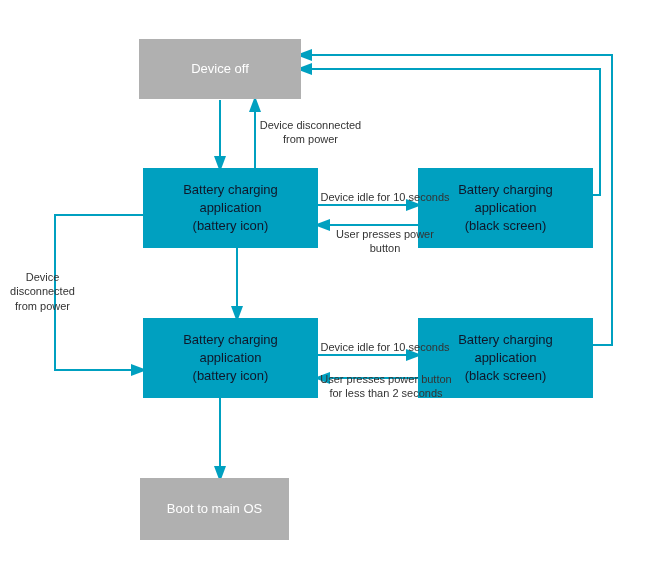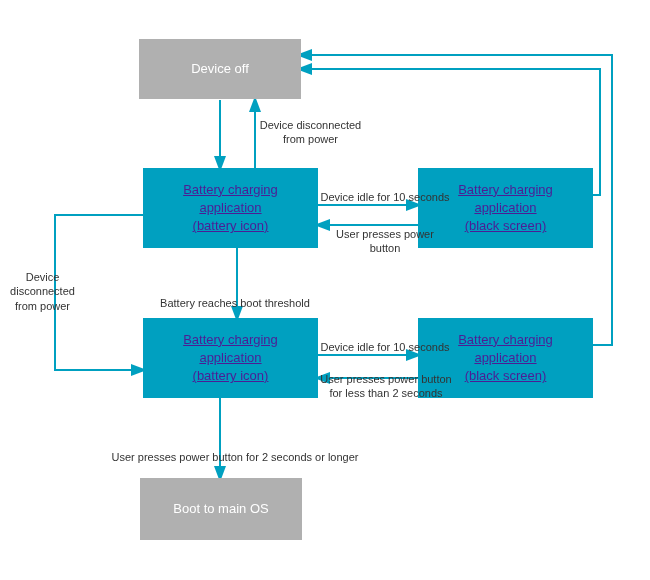--- a/index.html
+++ b/index.html
@@ -28,23 +28,22 @@
       line-height: 1.4;
       padding: 2px 10px;
     }
     .box-gray {
       background: #b0b0b0;
       color: #fff;
       border: none;
     }
     .box-blue {
       background: #00a0c0;
-      color: #4c1d95;
+      color: #0f172a;
       border: none;
-      text-decoration: underline;
     }
     .label {
       position: absolute;
       font-size: 11px;
       color: #333;
       text-align: center;
       line-height: 1.3;
     }
     svg.arrows {
       position: absolute;
@@ -106,51 +105,45 @@
   </div>
 
   <div class="box box-blue" style="left:143px; top:318px; width:175px; height:80px;">
     <span>Battery charging<br>application<br>(battery icon)</span>
   </div>
 
   <div class="box box-blue" style="left:418px; top:318px; width:175px; height:80px;">
     <span>Battery charging<br>application<br>(black screen)</span>
   </div>
 
-  <div class="box box-gray" style="left:140px; top:478px; width:162px; height:62px;">
+  <div class="box box-gray" style="left:140px; top:478px; width:149px; height:62px;">
     <span>Boot to main OS</span>
   </div>
 
 
   <div class="label" style="left:258px; top:118px; width:105px;">
     Device disconnected<br>from power
   </div>
 
 
   <div class="label" style="left:320px; top:190px; width:130px; text-align:center;">
     Device idle for 10 seconds
   </div>
 
   <div class="label" style="left:320px; top:227px; width:130px; text-align:center;">
     User presses power button
   </div>
 
-  <div class="label" style="left:155px; top:296px; width:160px; text-align:center;">
-    Battery reaches boot threshold
-  </div>
 
   <div class="label" style="left:0px; top:270px; width:85px; text-align:center;">
     Device disconnected<br>from power
   </div>
 
   <div class="label" style="left:320px; top:340px; width:130px; text-align:center;">
     Device idle for 10 seconds
   </div>
 
   <div class="label" style="left:316px; top:372px; width:140px; text-align:center;">
     User presses power button<br>for less than 2 seconds
   </div>
 
-  <div class="label" style="left:110px; top:450px; width:250px; text-align:center;">
-    User presses power button for 2 seconds or longer
-  </div>
 
 </div>
 
 </body></html>

